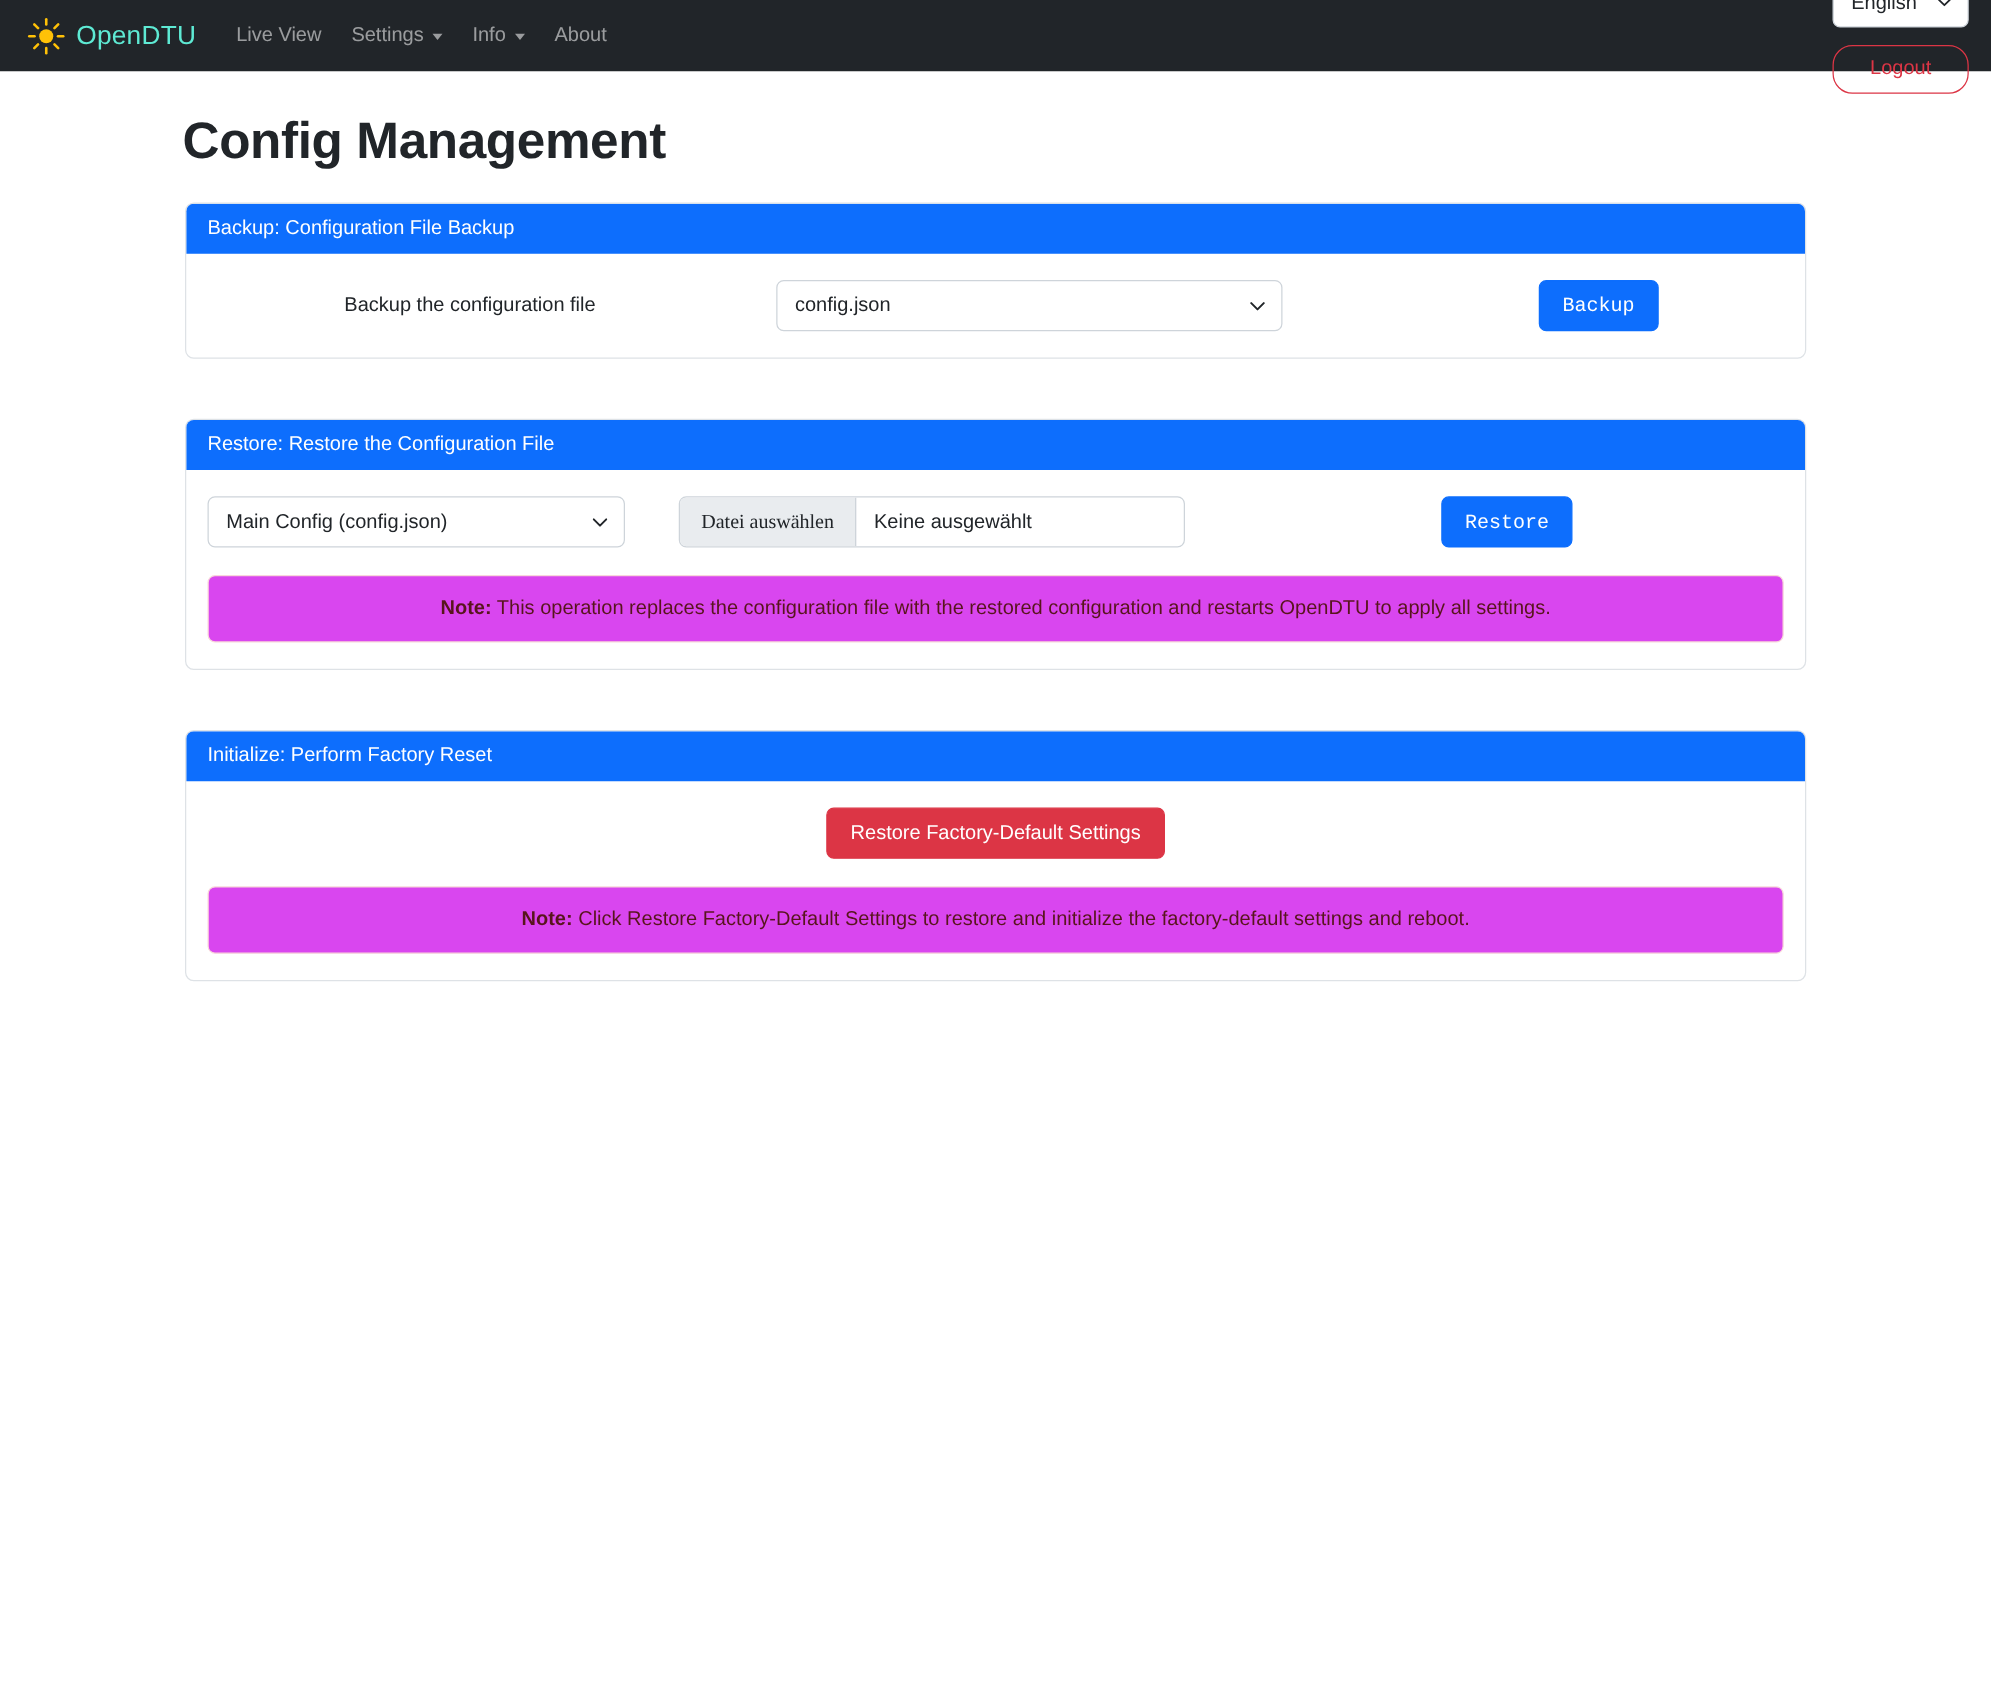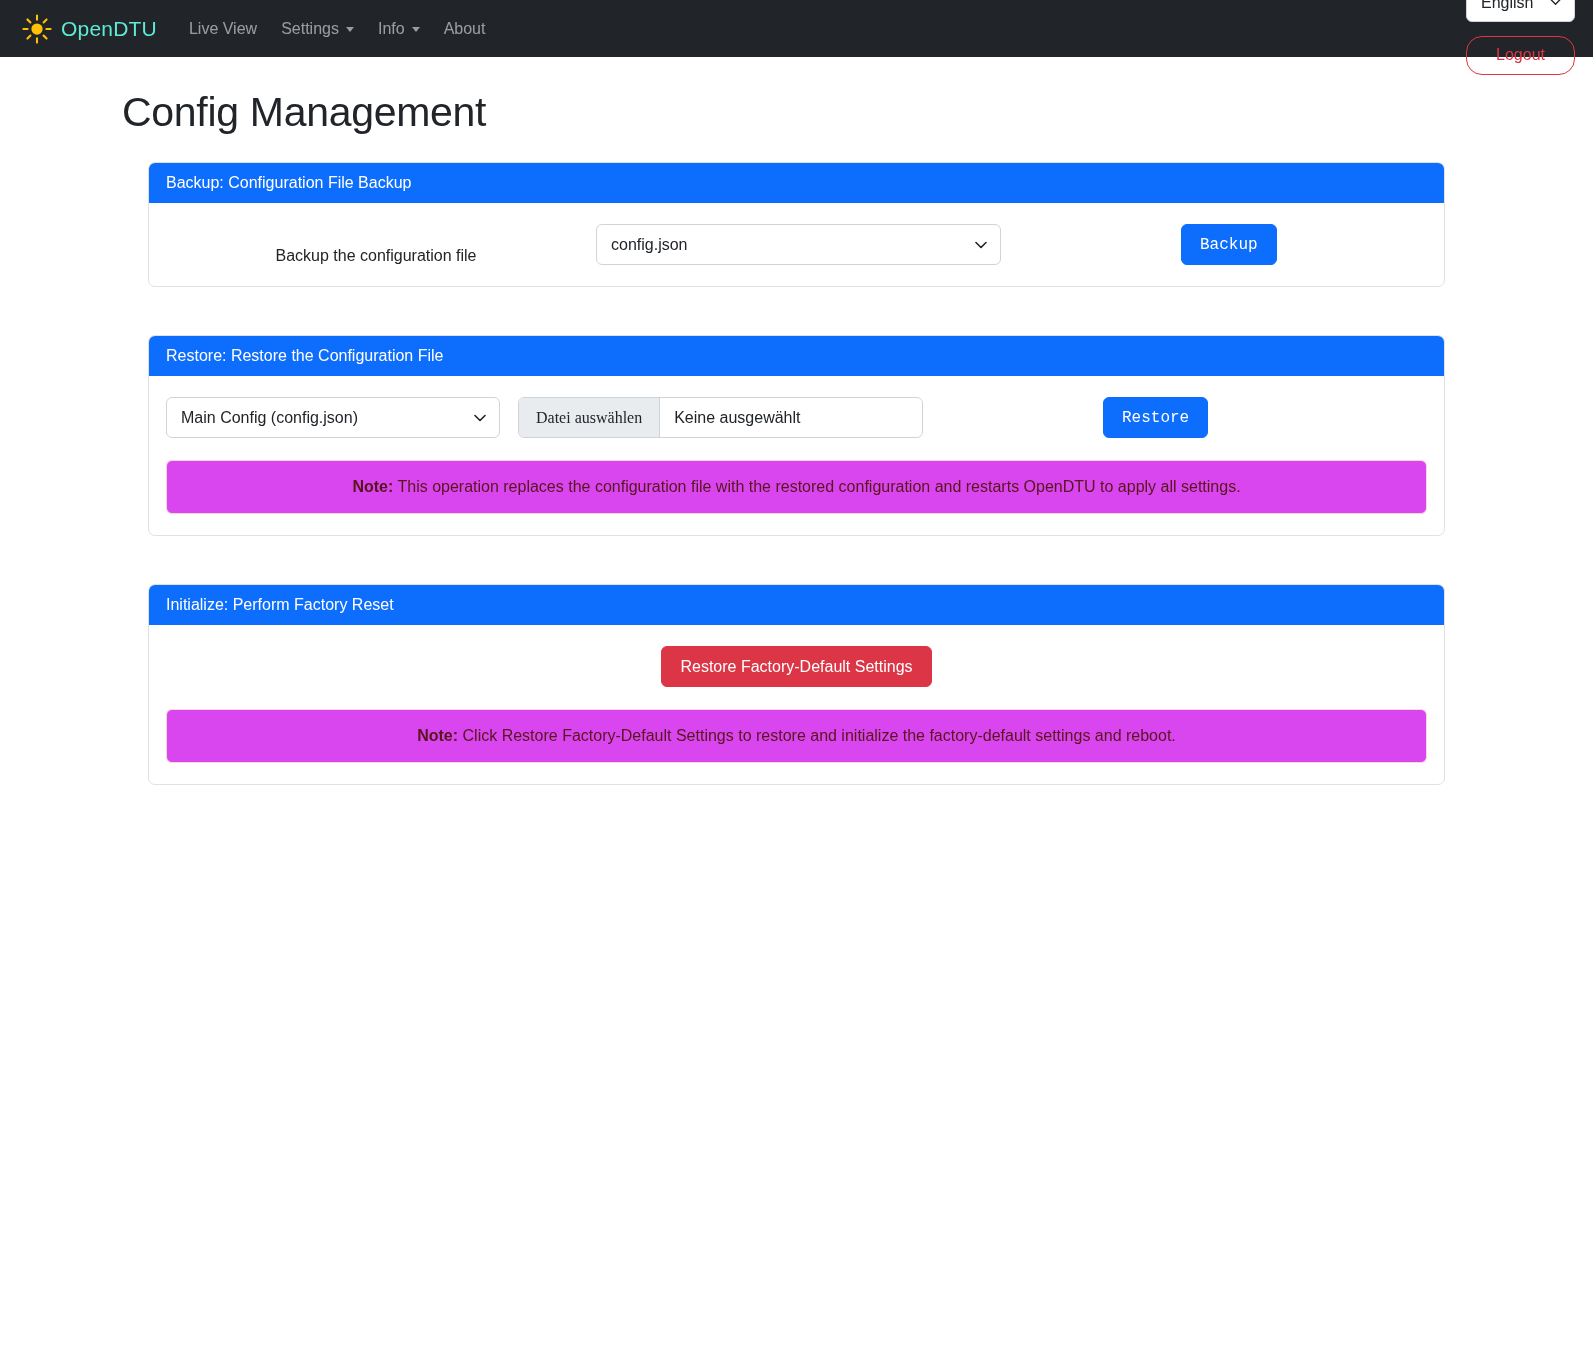--- a/index.html
+++ b/index.html
@@ -109,22 +109,22 @@
     cursor: pointer;
     height: 39px;
   }
 
   
   .page {
     padding: 0 100px;
   }
   h1.page-title {
     font-size: 41px;
-    font-weight: normal;
-    margin: 32px 0 26px 22px;
+    font-weight: bold;
+    margin: 32px 0 26px 46px;
     color: #212529;
     letter-spacing: -0.3px;
   }
   .card {
     border: 1px solid #dee2e6;
     border-radius: 7px;
     background: #ffffff;
     margin: 0 auto 48px auto;
     width: 1297px;
     overflow: hidden;
@@ -134,21 +134,22 @@
     color: #ffffff;
     font-size: 16px;
     padding: 11px 17px;
   }
   .card-body {
     padding: 21px 17px;
   }
 
   .row-line {
     display: flex;
-    align-items: flex-end;
+    align-items: center;
+    gap: 25px;
   }
   .label-col {
     width: 430px;
     text-align: center;
     font-size: 16px;
     color: #212529;
     padding-right: 10px;
   }
 
   .select-box {

